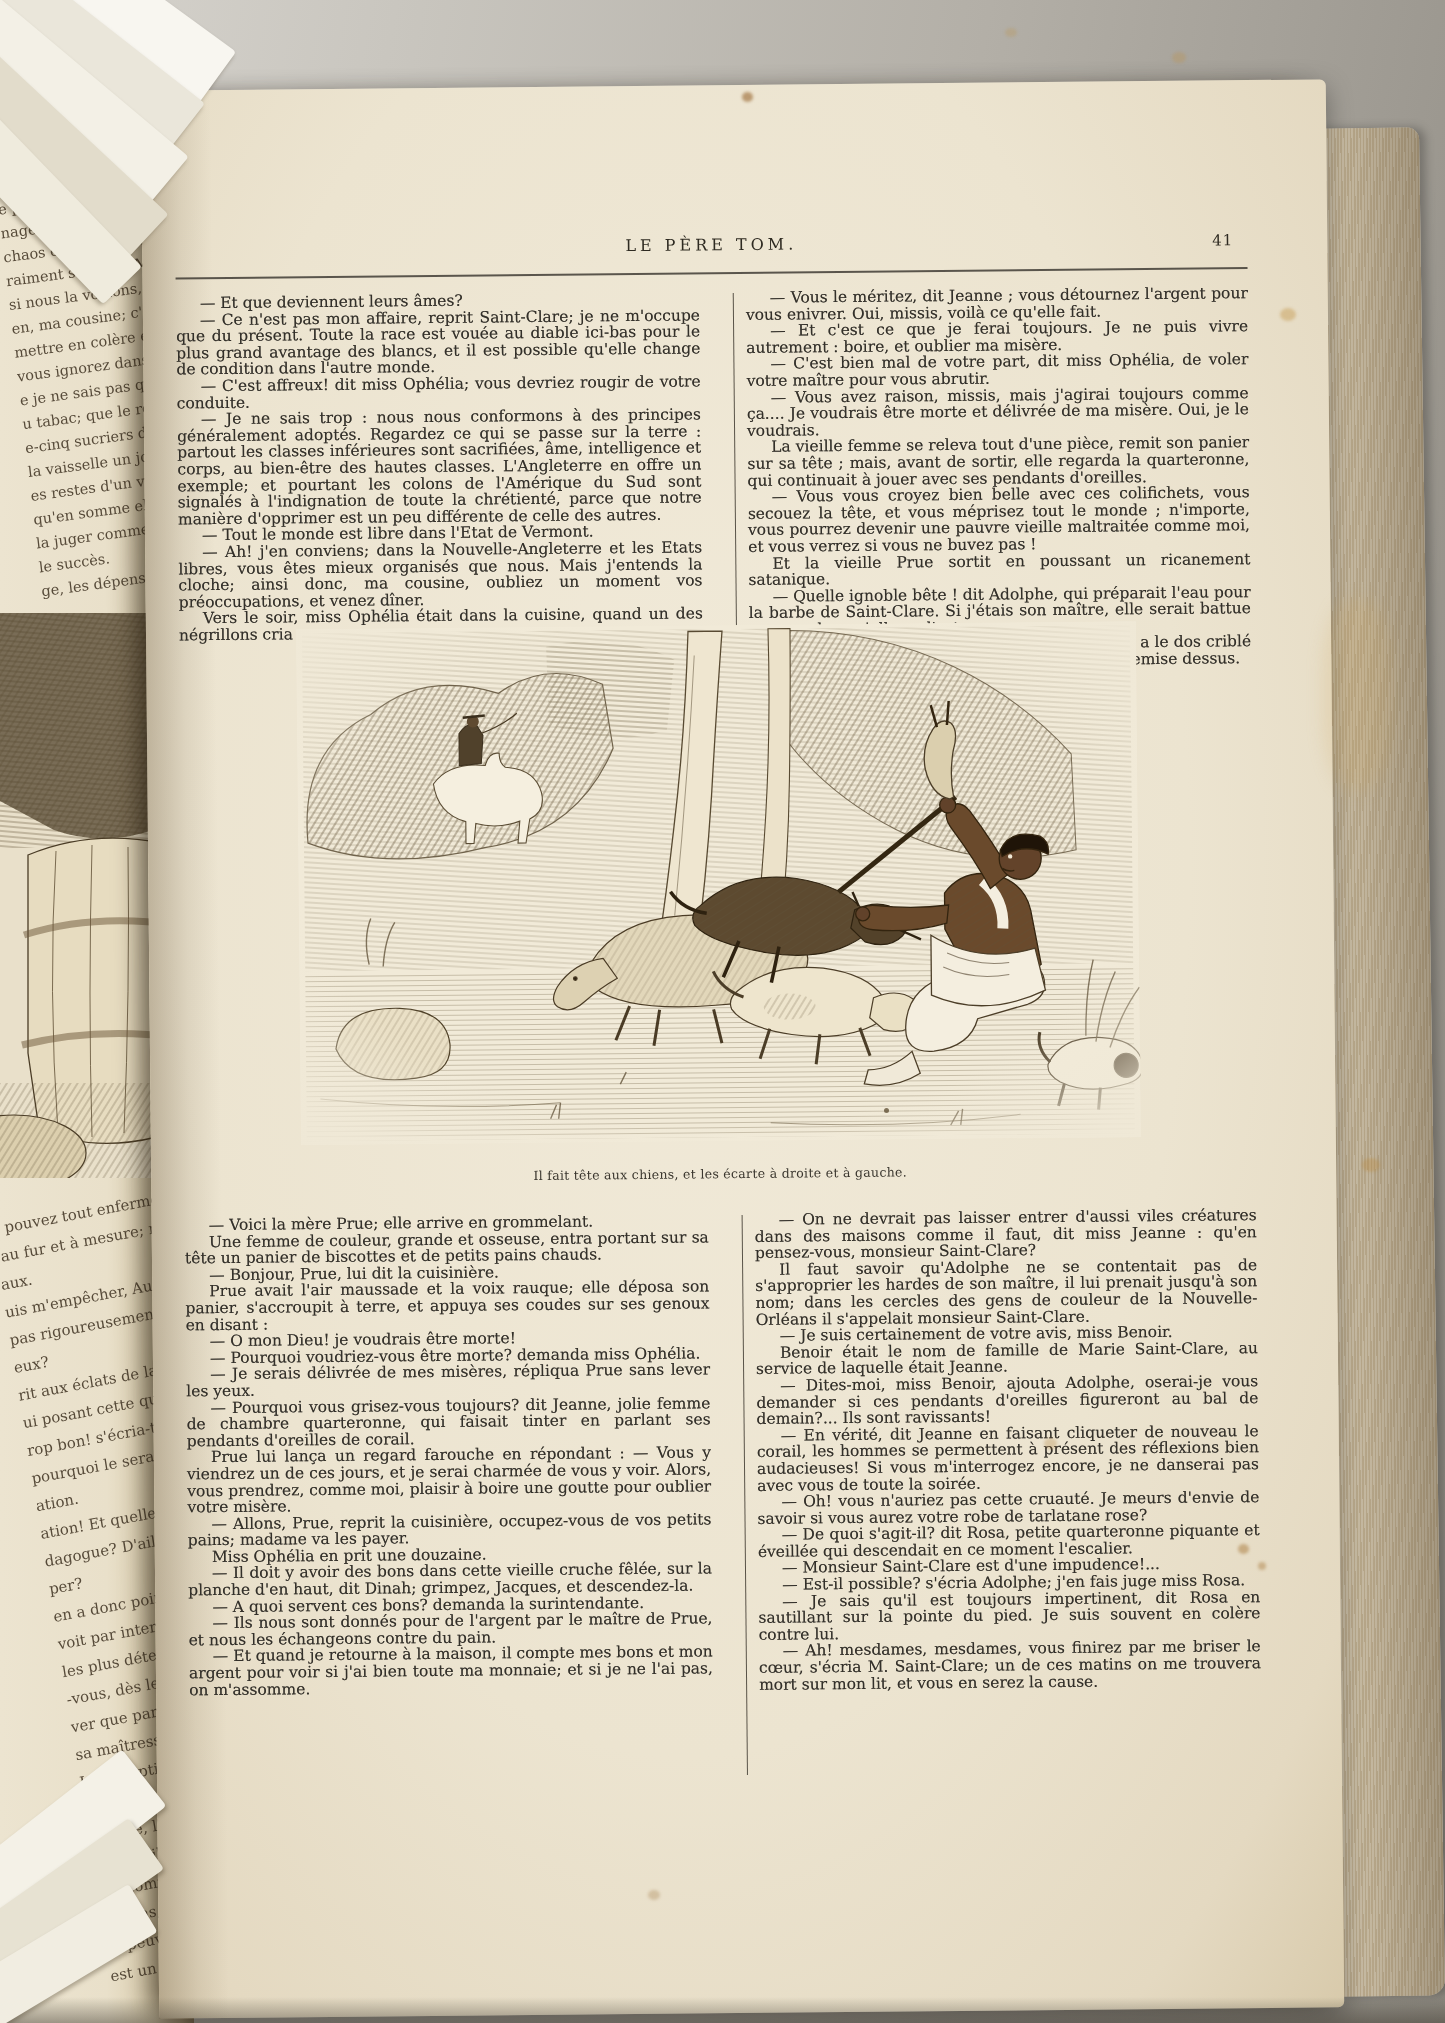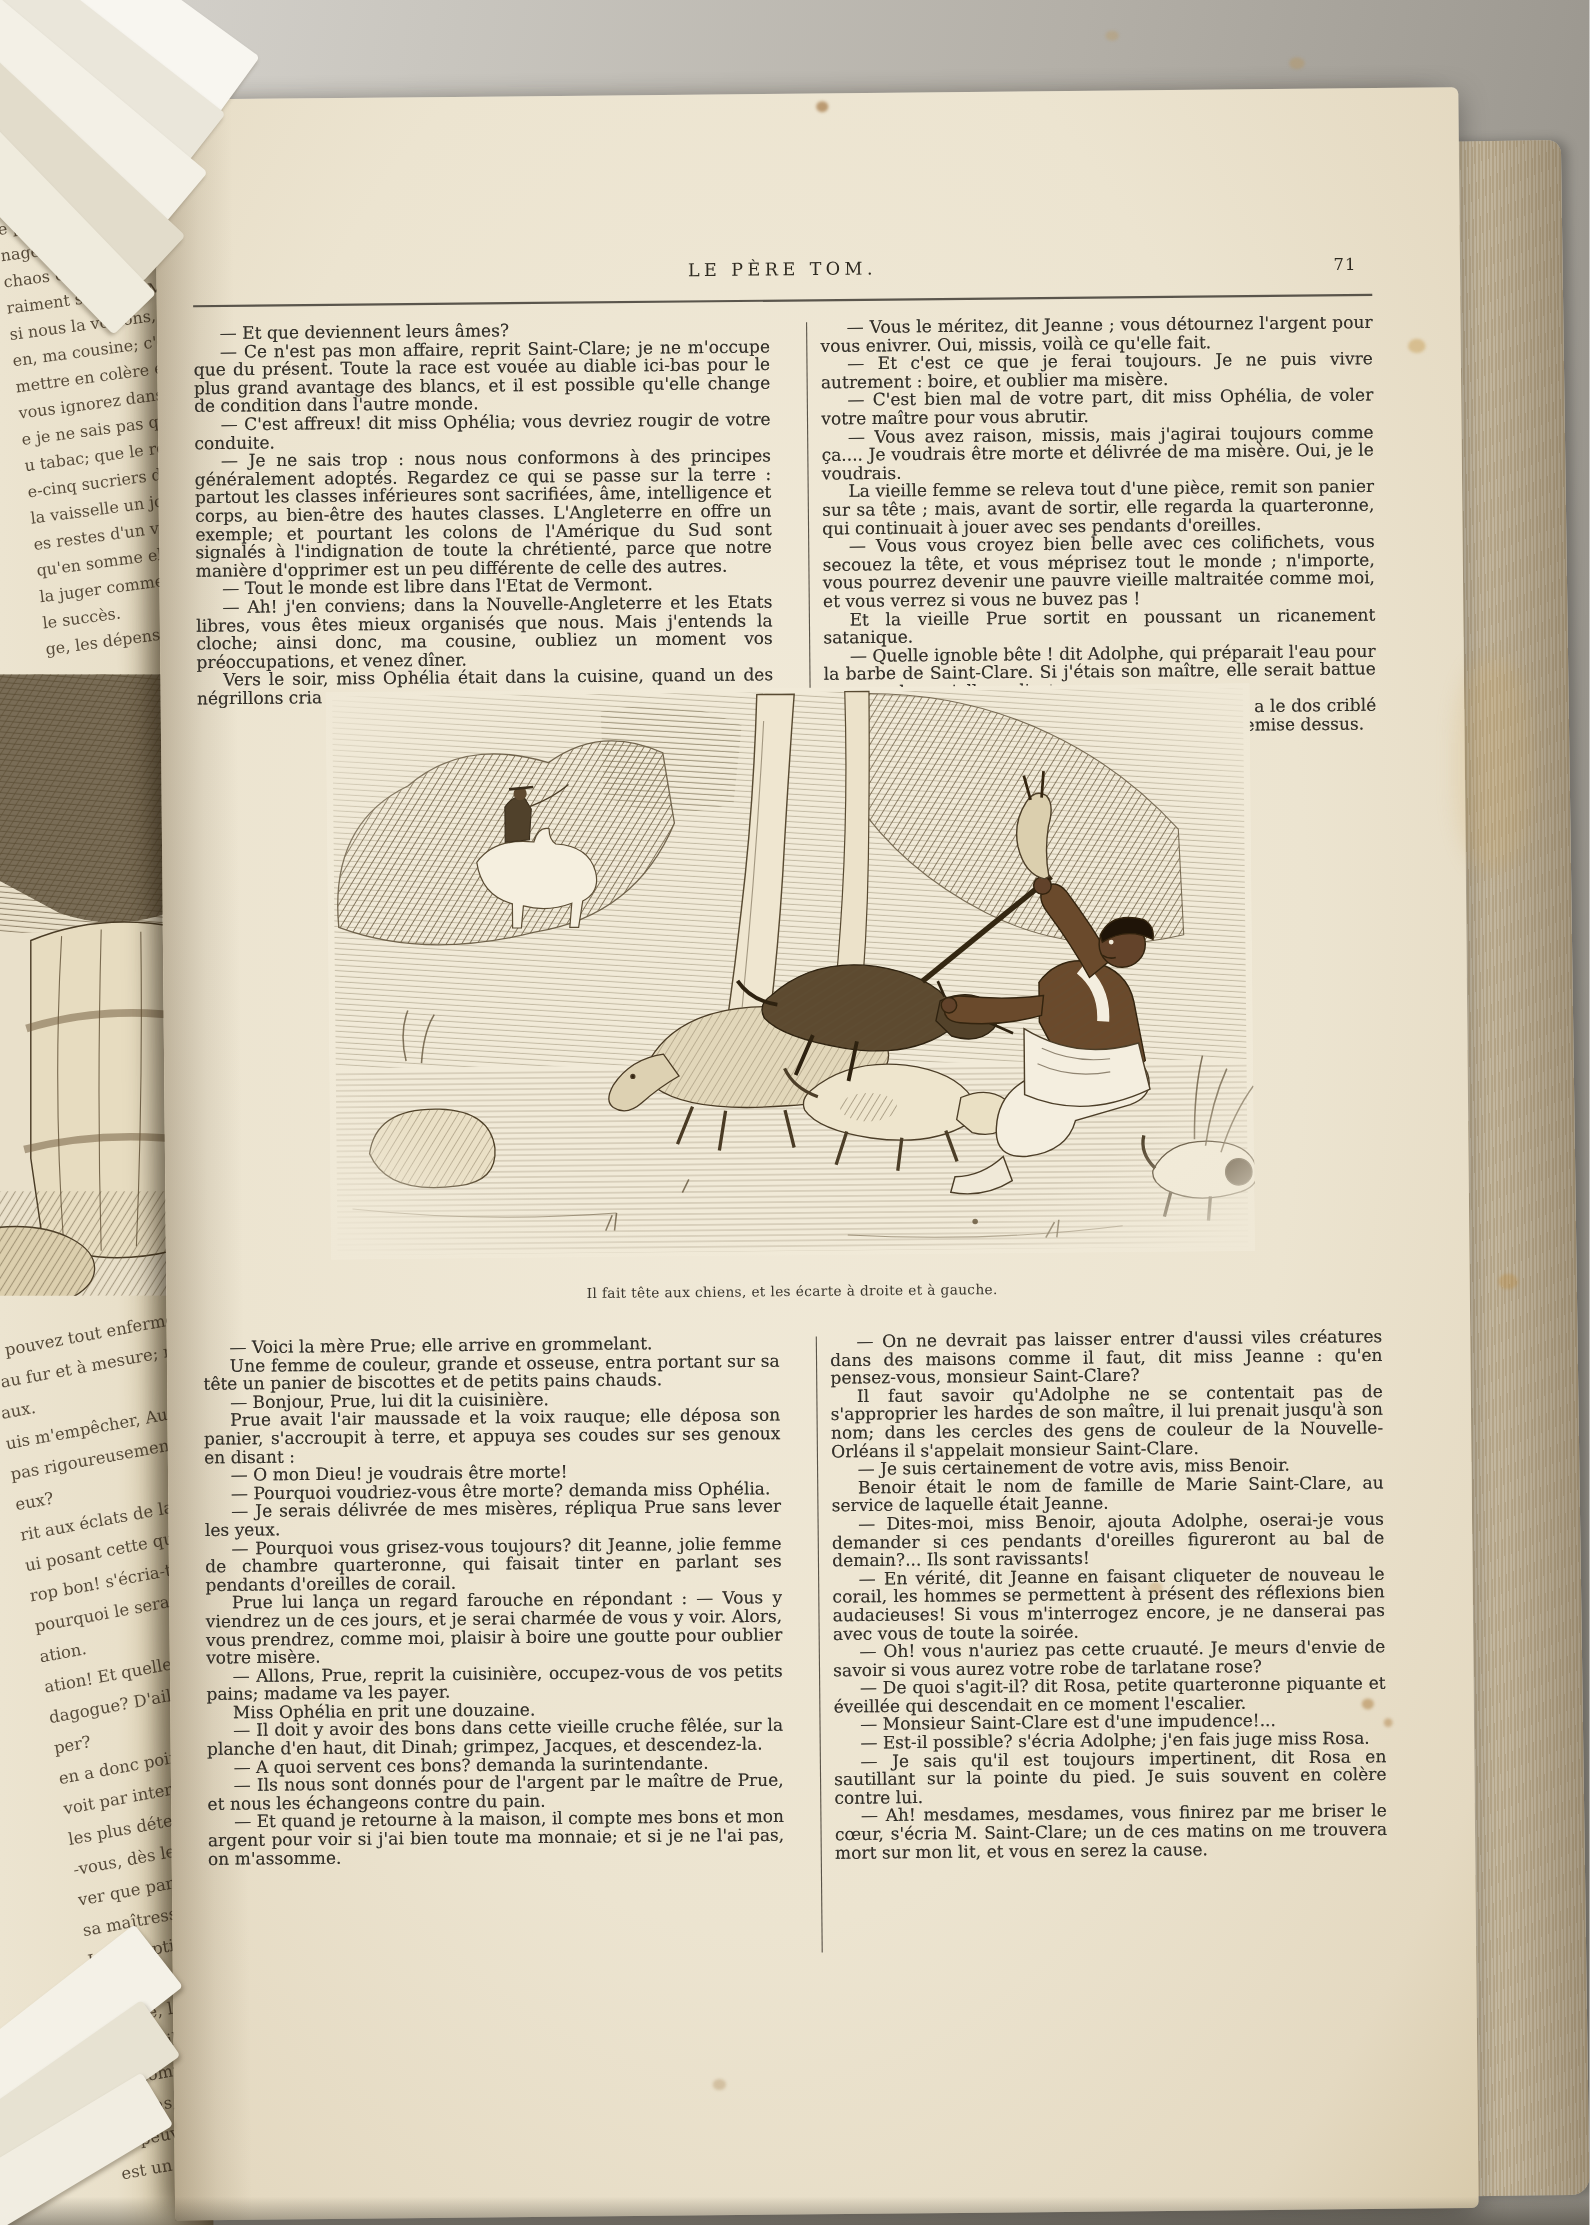--- a/index.html
+++ b/index.html
@@ -170,21 +170,21 @@
       <div class="frag-line">es peuvent être honnêtes, et un</div>
       <div class="frag-line">est un miracle moral.</div>
     </div>
 </div>
 
 <div id="fore-edge"></div>
 
 <div id="main-page">
   <div class="running-head">
     <div class="head-title">LE PÈRE TOM.</div>
-    <div class="page-num">71</div>
+    <div class="page-num">41</div>
   </div>
   <div class="head-rule"></div>
 
   <div id="col-top-left" class="col">
 
   <p>— Et que deviennent leurs âmes?</p>
       <p>— Ce n'est pas mon affaire, reprit Saint-Clare; je ne m'occupe que du présent. Toute la race est vouée au diable ici-bas pour le plus grand avantage des blancs, et il est possible qu'elle change de condition dans l'autre monde.</p>
       <p>— C'est affreux! dit miss Ophélia; vous devriez rougir de votre conduite.</p>
       <p>— Je ne sais trop : nous nous conformons à des principes généralement adoptés. Regardez ce qui se passe sur la terre : partout les classes inférieures sont sacrifiées, âme, intelligence et corps, au bien-être des hautes classes. L'Angleterre en offre un exemple; et pourtant les colons de l'Amérique du Sud sont signalés à l'indignation de toute la chrétienté, parce que notre manière d'opprimer est un peu différente de celle des autres.</p>
       <p>— Tout le monde est libre dans l'Etat de Vermont.</p>

